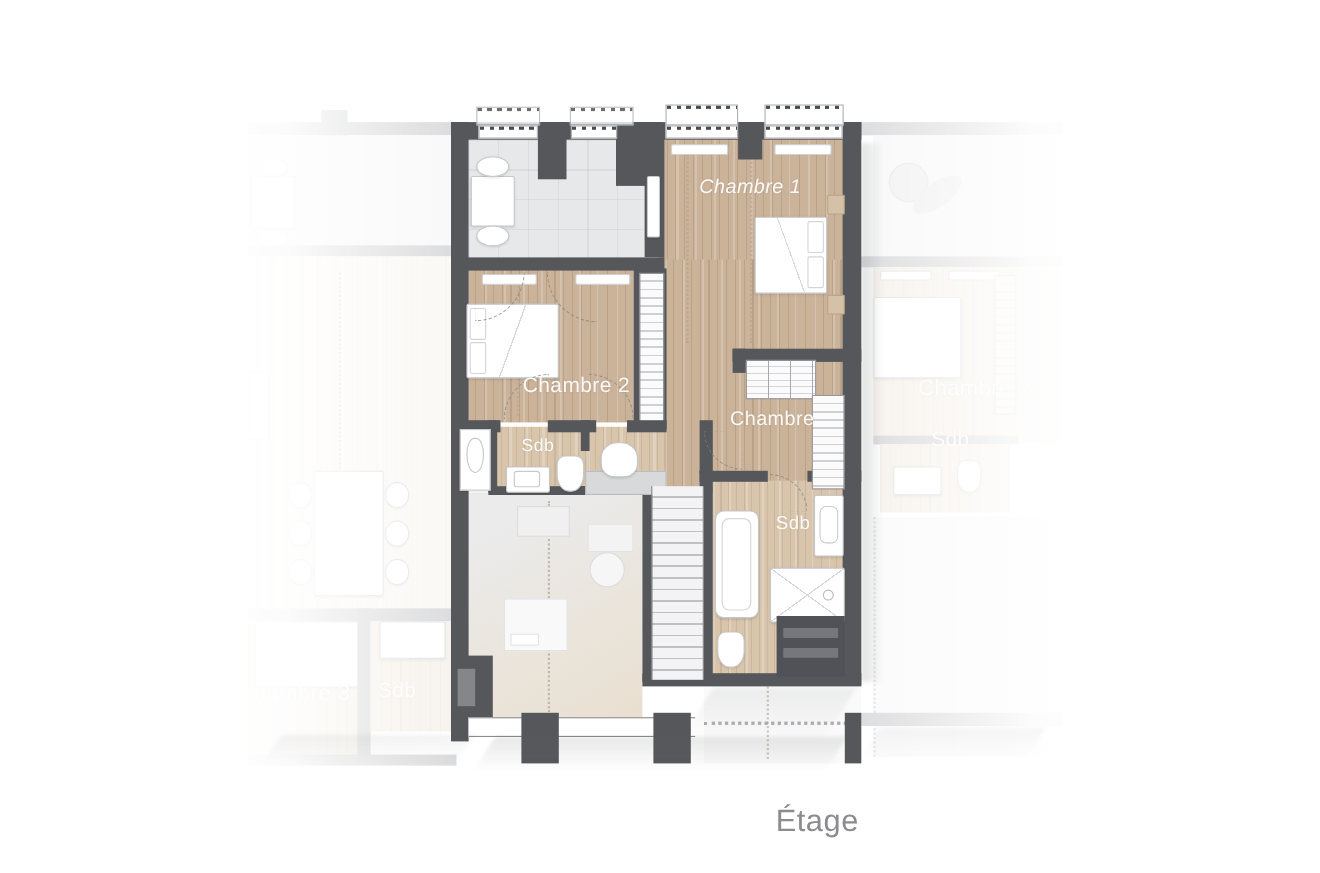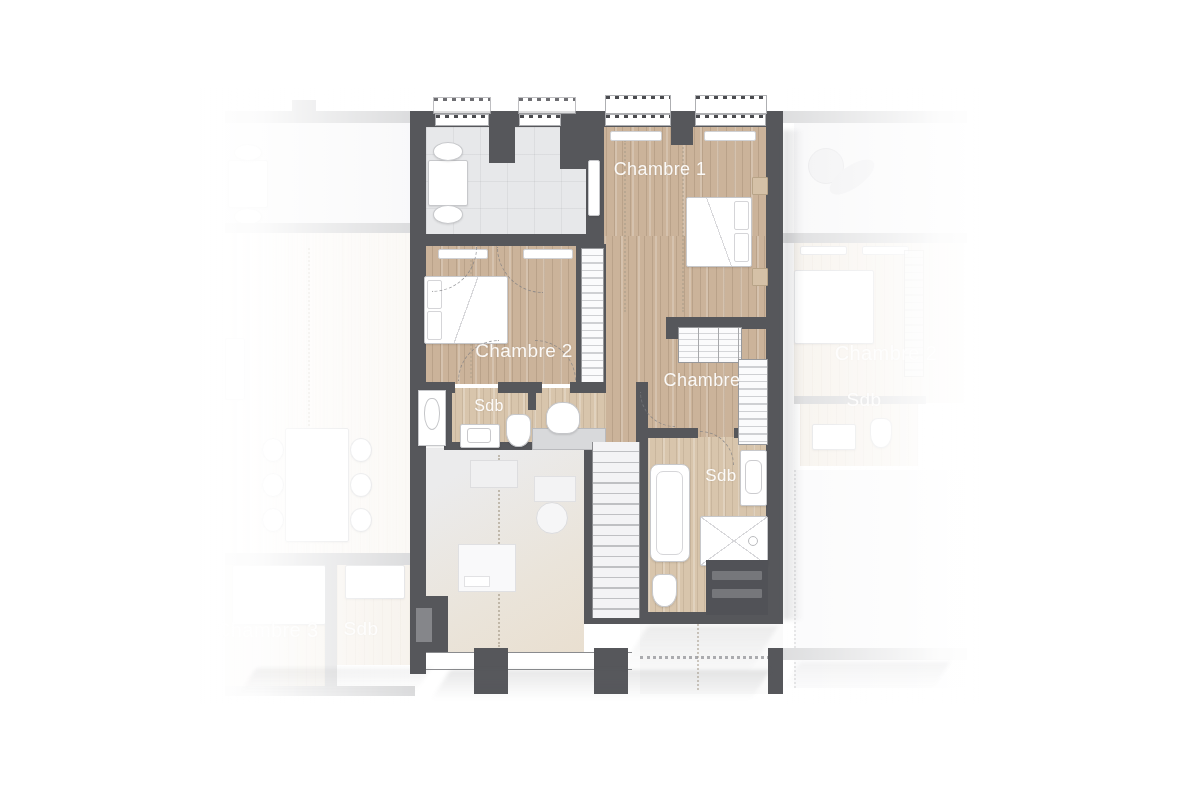--- a/index.html
+++ b/index.html
@@ -210,26 +210,27 @@
   <div class="abs" style="left:458px;top:544px;width:56px;height:46px;background:#f9f9fa;border:1px solid #e0e0e2;"></div>
   <div class="abs" style="left:464px;top:576px;width:24px;height:9px;border:1px solid #e2e2e4;background:#fff;"></div>
 
   <div class="abs arc" style="left:432px;top:247px;width:44px;height:44px;border-left:none;border-top:none;border-bottom-right-radius:100%;"></div>
   <div class="abs arc" style="left:497px;top:247px;width:45px;height:45px;border-right:none;border-top:none;border-bottom-left-radius:100%;"></div>
   <div class="abs arc" style="left:458px;top:340px;width:40px;height:40px;border-right:none;border-bottom:none;border-top-left-radius:100%;"></div>
   <div class="abs arc" style="left:535px;top:340px;width:40px;height:40px;border-left:none;border-bottom:none;border-top-right-radius:100%;"></div>
   <div class="abs arc" style="left:640px;top:392px;width:34px;height:34px;border-right:none;border-top:none;border-bottom-left-radius:100%;"></div>
   <div class="abs arc" style="left:700px;top:431px;width:33px;height:33px;border-left:none;border-bottom:none;border-top-right-radius:100%;"></div>
 
-  <div class="abs lbl" style="left:590px;top:159px;width:140px;font-size:18px;">Chambre 1</div>
+  <div class="abs lbl" style="left:612px;top:159px;width:140px;font-size:18px;font-style:italic;">Chambre 1</div>
   <div class="abs lbl" style="left:454px;top:340px;width:140px;font-size:19px;">Chambre 2</div>
   <div class="abs lbl" style="left:632px;top:370px;width:140px;font-size:18px;">Chambre</div>
   <div class="abs lbl" style="left:459px;top:397px;width:60px;font-size:16px;">Sdb</div>
   <div class="abs lbl" style="left:691px;top:466px;width:60px;font-size:17px;">Sdb</div>
 
   <div class="abs party" style="left:783px;top:130px;width:20px;height:490px;opacity:.6;"></div>
   <div class="abs shadow-band" style="left:450px;top:670px;width:320px;height:30px;opacity:.5;"></div>
   <div class="abs shadow-band" style="left:648px;top:626px;width:130px;height:48px;opacity:.30;"></div>
   <div class="abs shadow-band" style="left:256px;top:668px;width:175px;height:26px;opacity:.25;"></div>
   <div class="abs shadow-band" style="left:800px;top:662px;width:150px;height:28px;opacity:.18;"></div>
 
+  <div class="abs caption" style="left:663px;top:730px;width:160px;">Étage</div>
 
 </div>
 
 </body></html>

